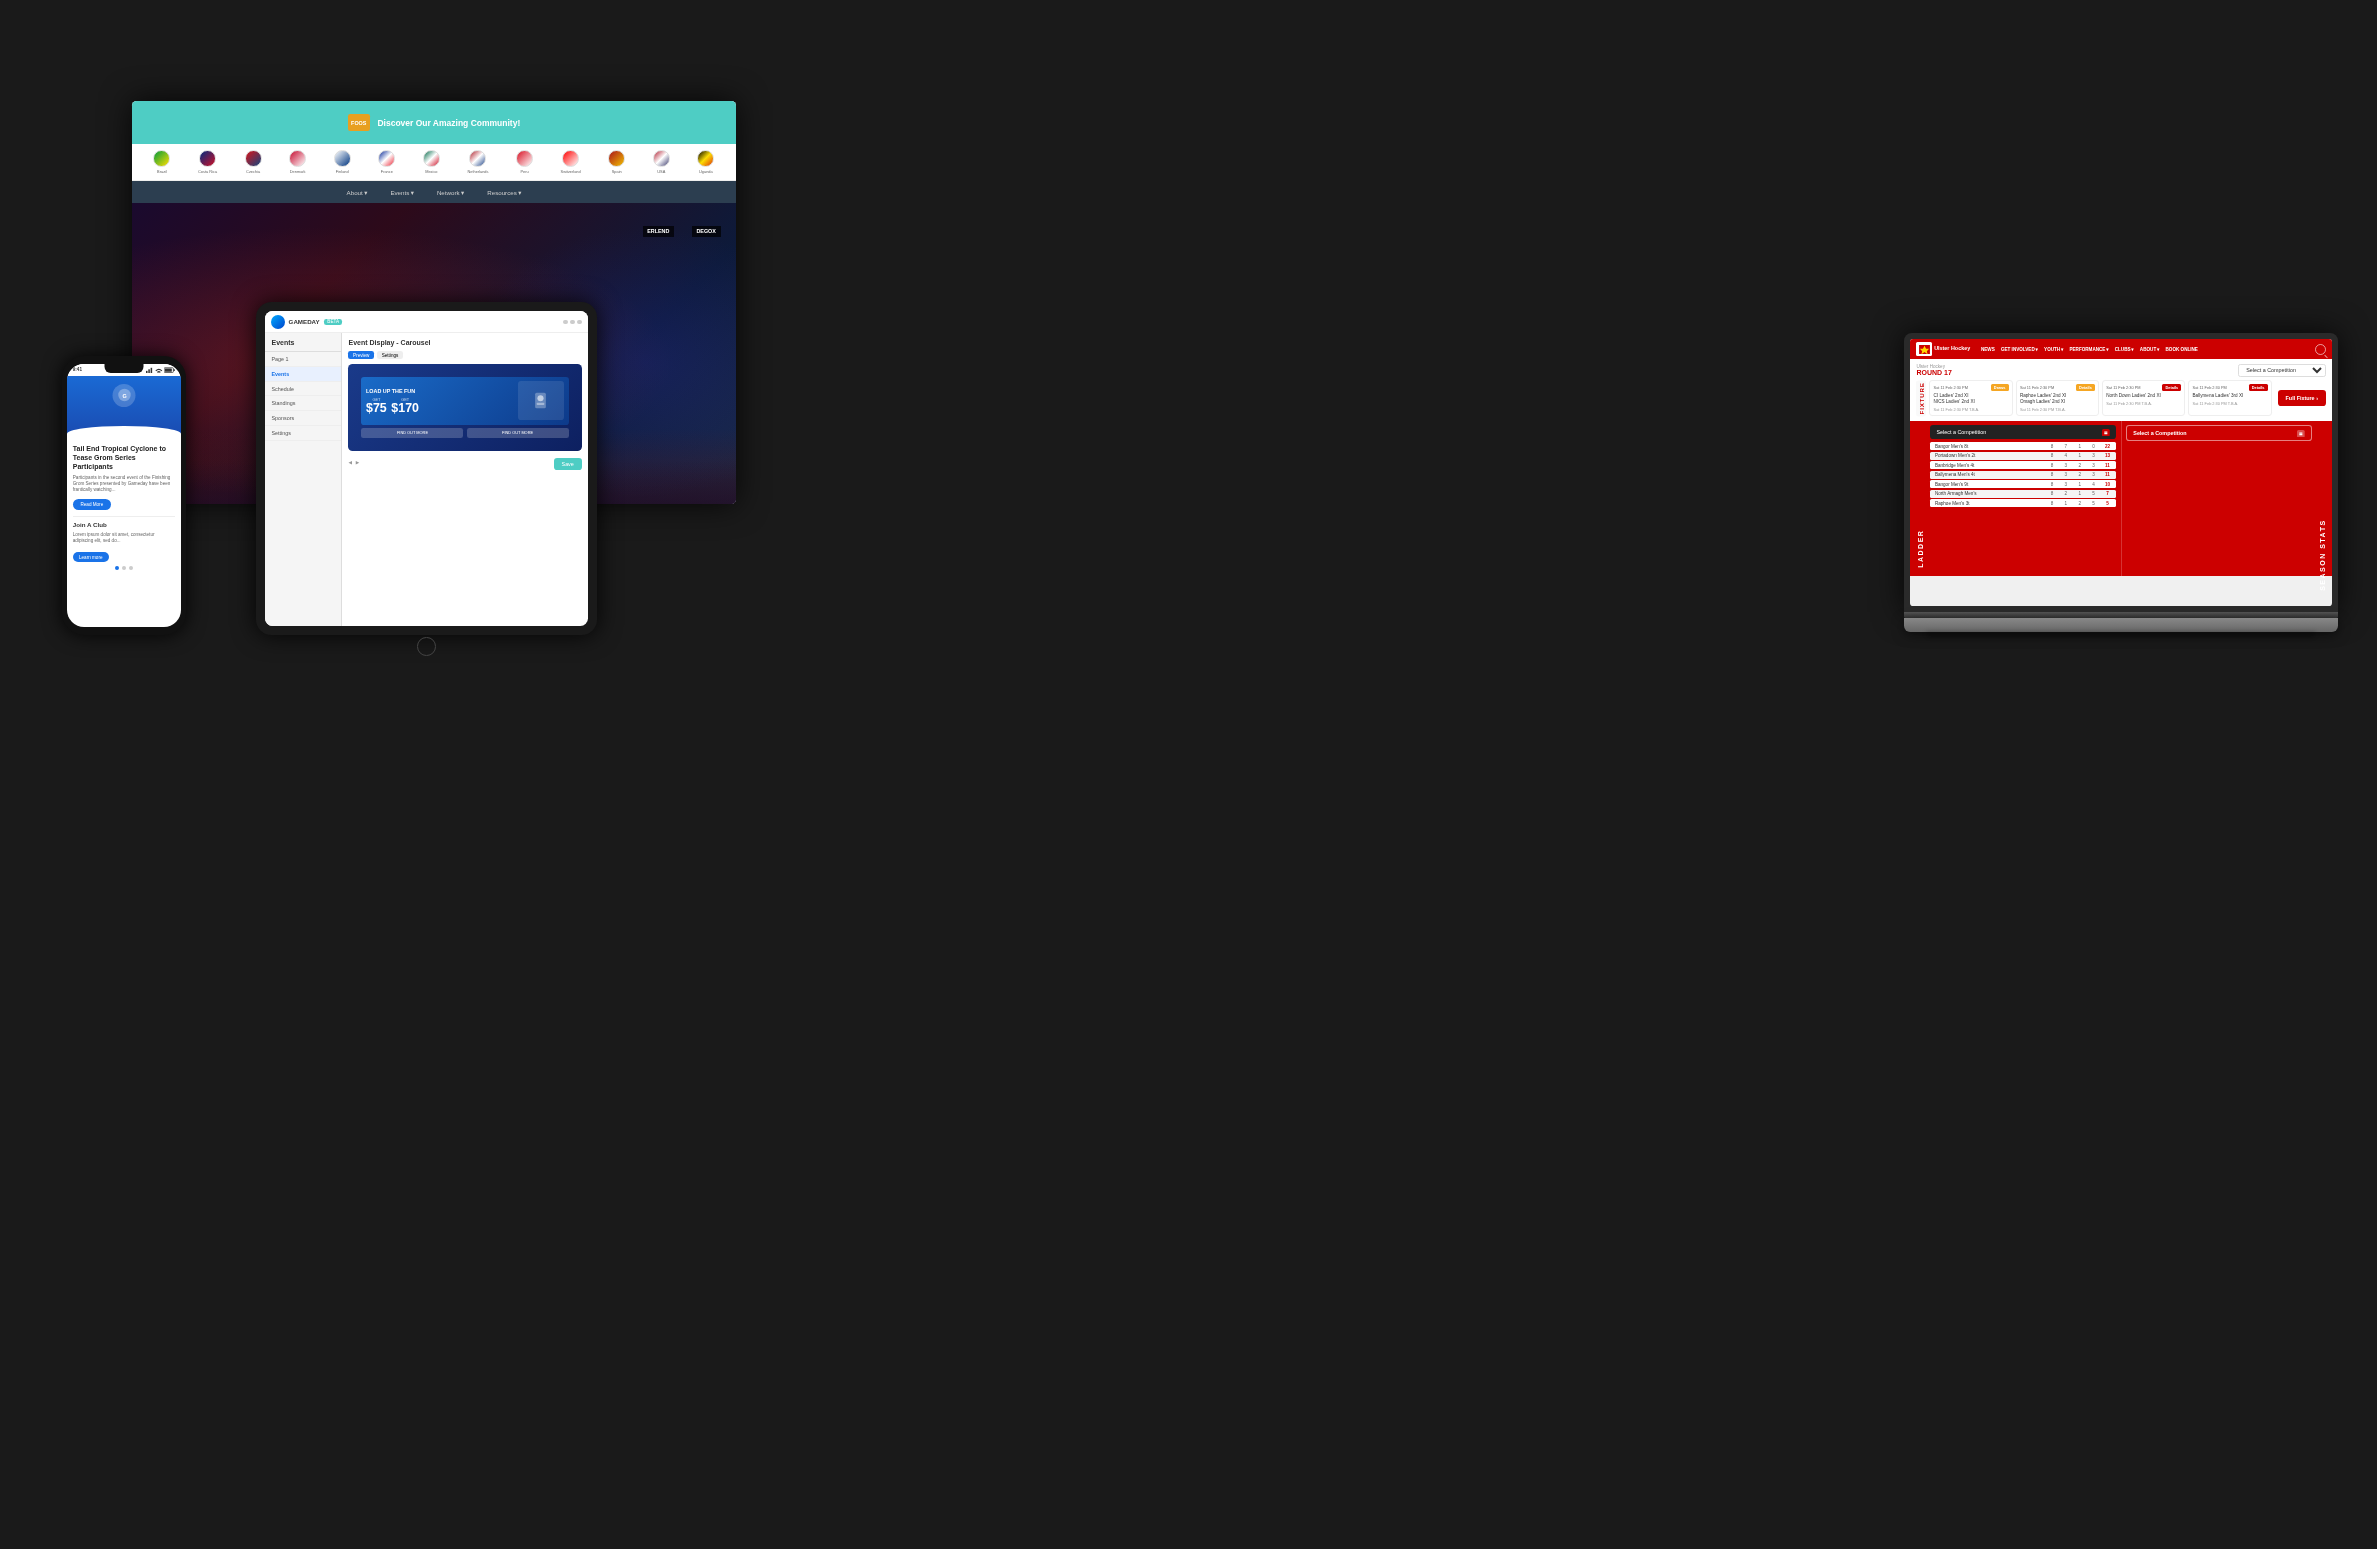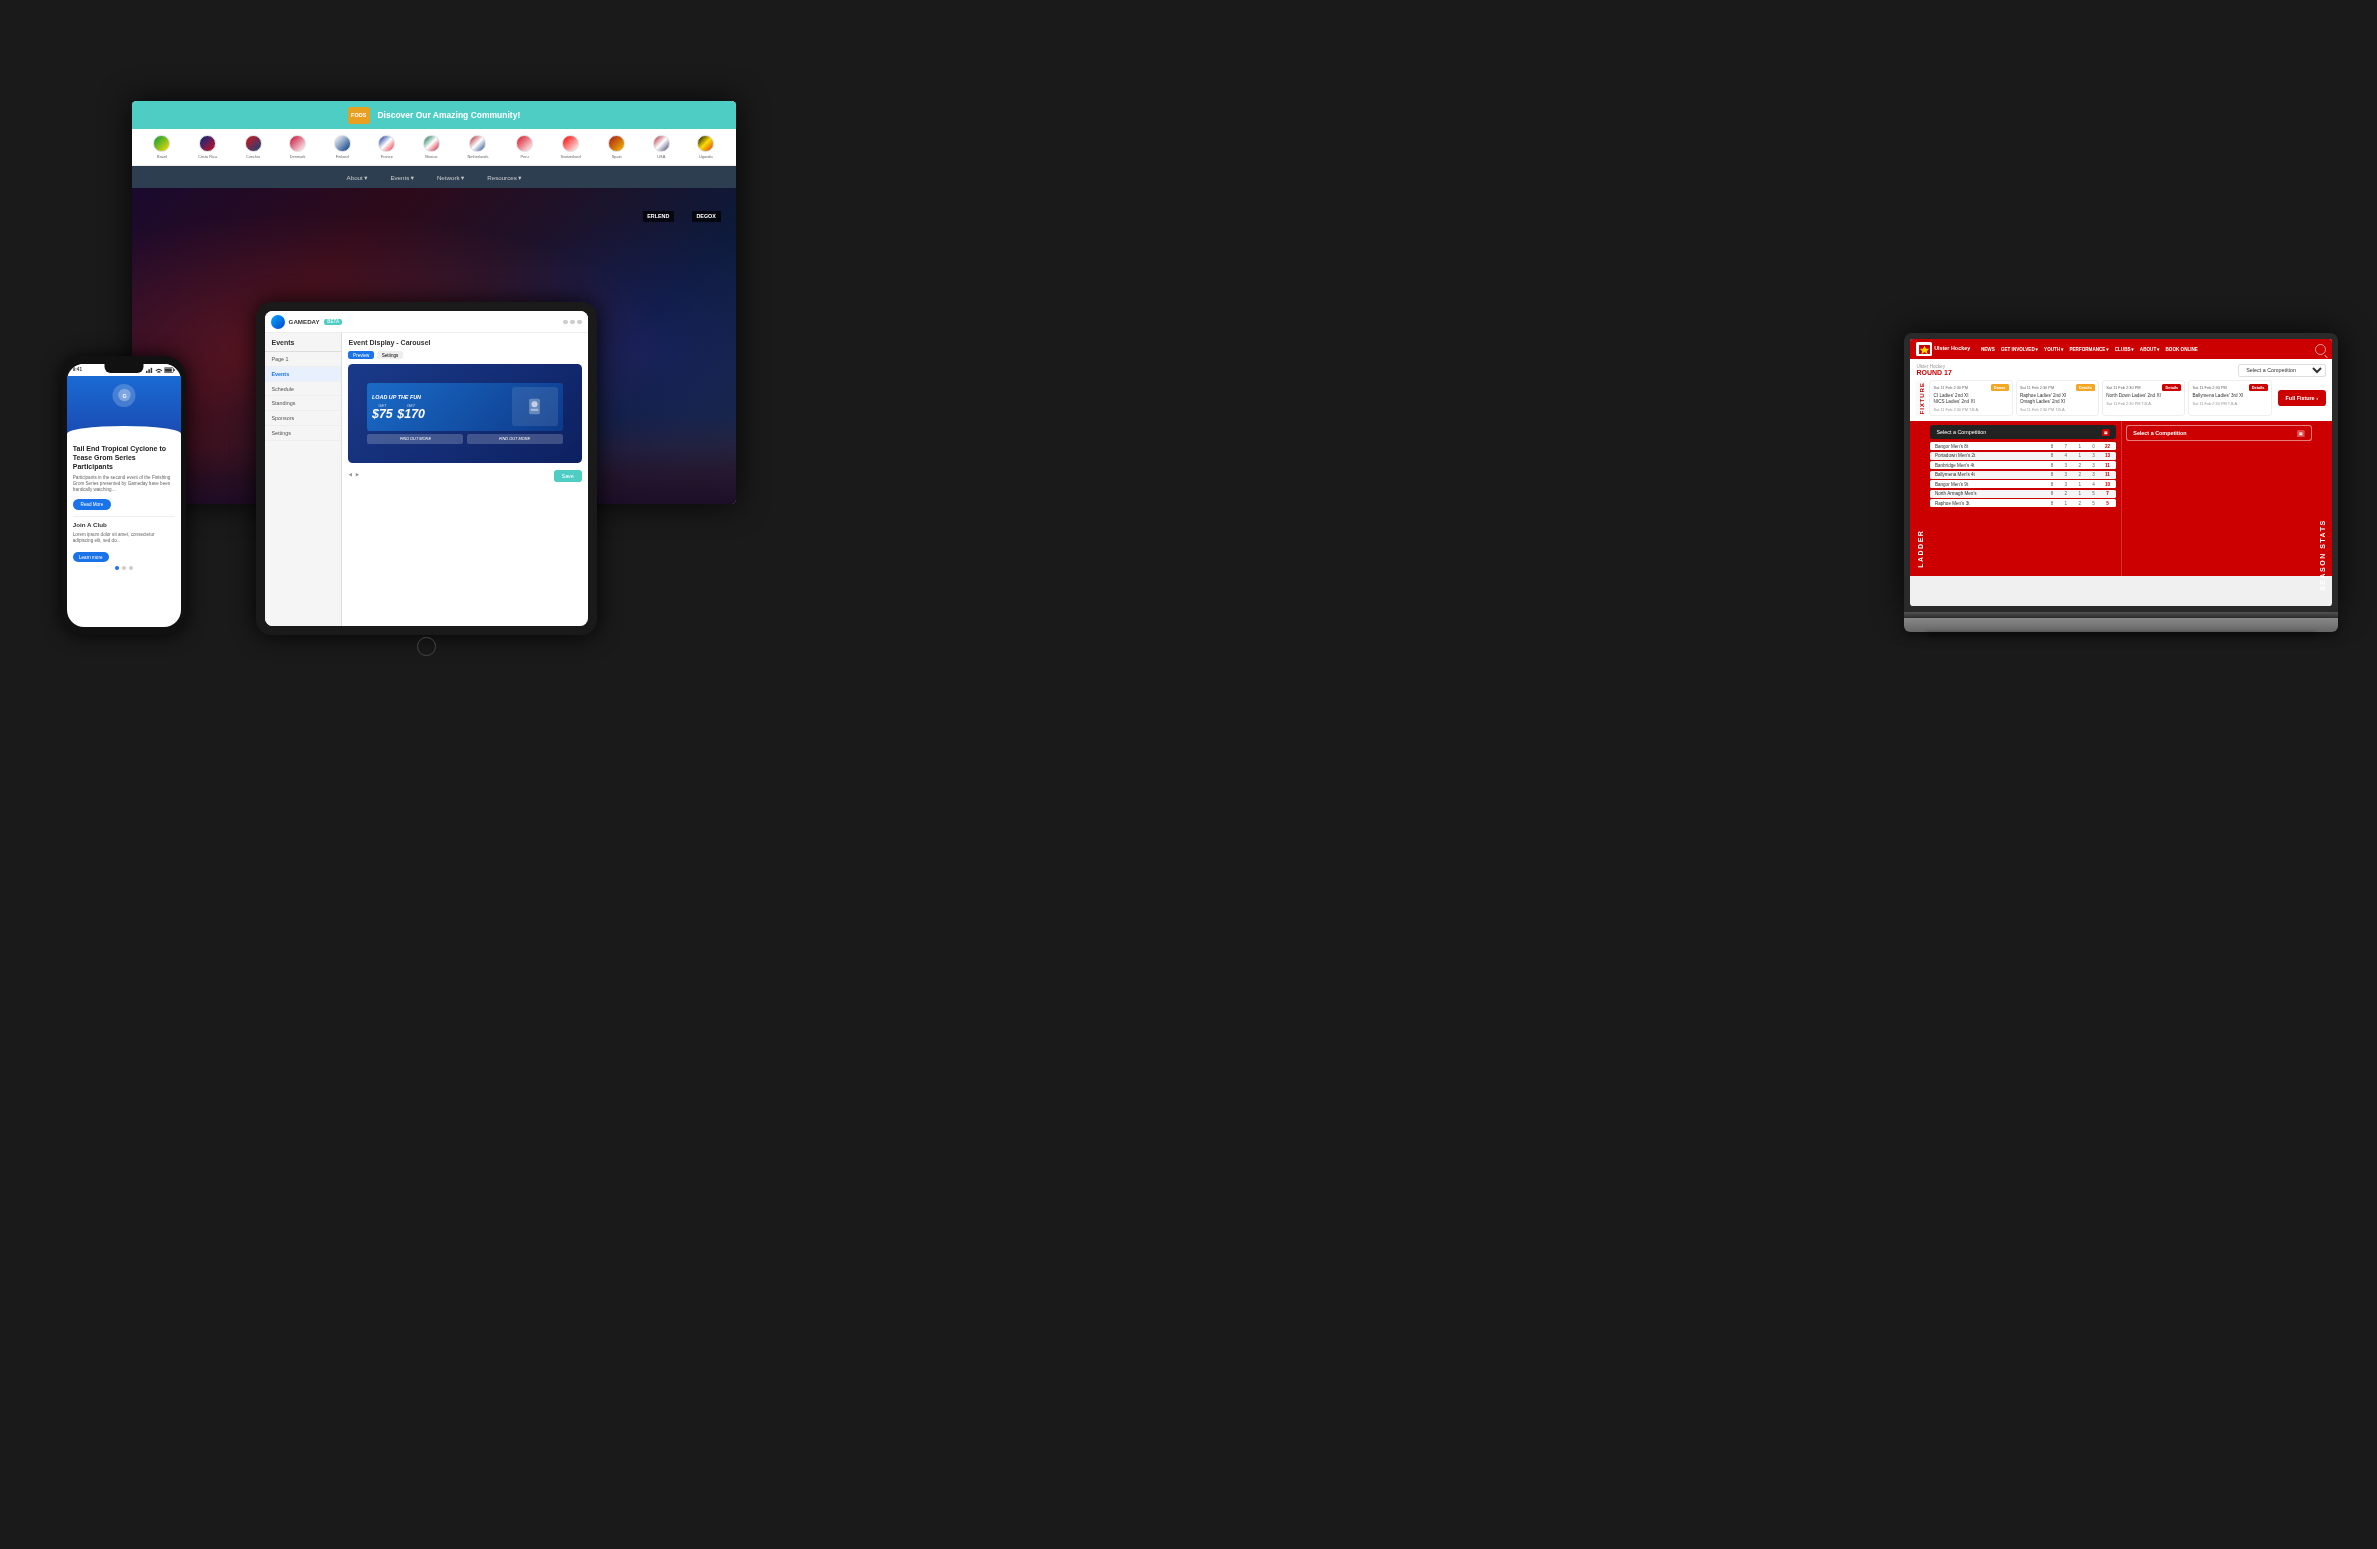--- a/index.html
+++ b/index.html
@@ -39,21 +39,21 @@
       width: 155px;
       height: 11px;
       background: linear-gradient(180deg, #aaa, #777);
       margin: 0 auto;
       border-radius: 0 0 6.2px 6.2px;
     }
 
     
     .site-topbar {
       background: #4ecdc4;
-      height: 28px;
+      height: 43px;
       display: flex;
       align-items: center;
       justify-content: center;
       gap: 7.7px;
     }
     .site-topbar-logo {
       width: 22px;
       height: 17px;
       background: #e8a020;
       border-radius: 2.3px;
@@ -292,24 +292,23 @@
     .gameday-main-title {
       font-size: 7px;
       font-weight: bold;
       color: #333;
       margin-bottom: 4.6px;
     }
     
     .carousel-card {
       background: linear-gradient(135deg, #1a3a8a, #0d2060);
       border-radius: 4.6px;
-      padding: 19px;
+      padding: 13px;
       color: #fff;
       margin-bottom: 4.6px;
-      font-style: italic;
     }
     .carousel-promo {
       background: linear-gradient(135deg, #1a6bc8, #0d3a8a);
       border-radius: 3.1px;
       padding: 4.6px;
       display: flex;
       align-items: center;
       justify-content: space-between;
       margin-bottom: 3.1px;
     }

